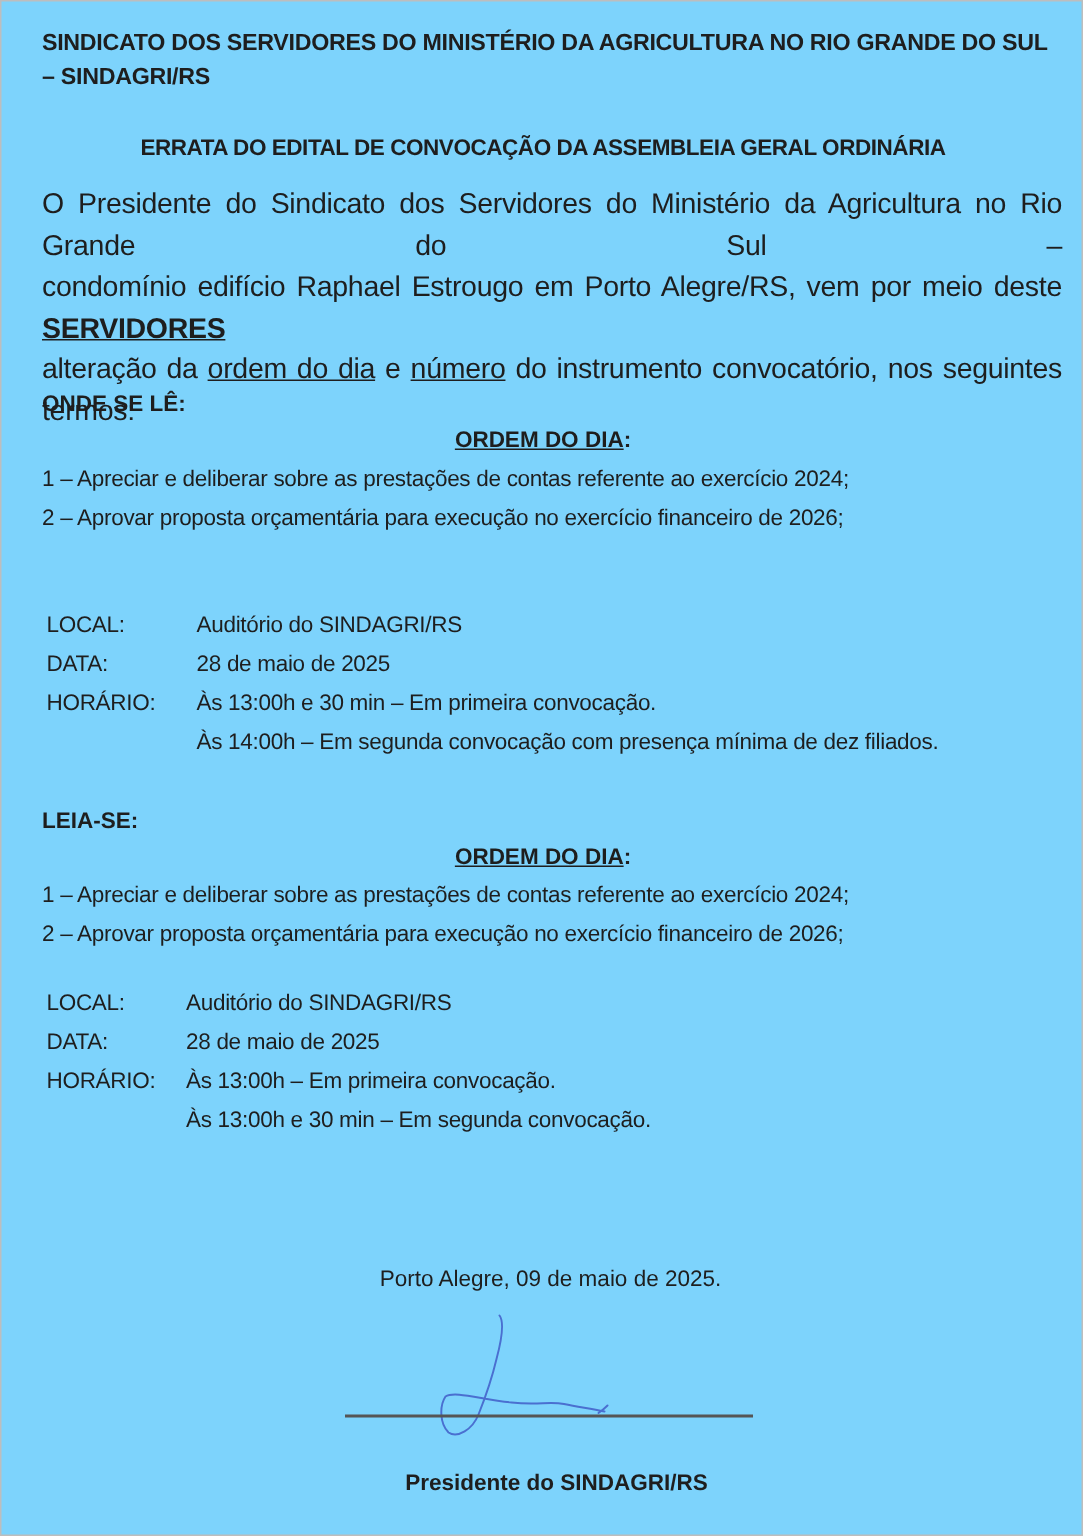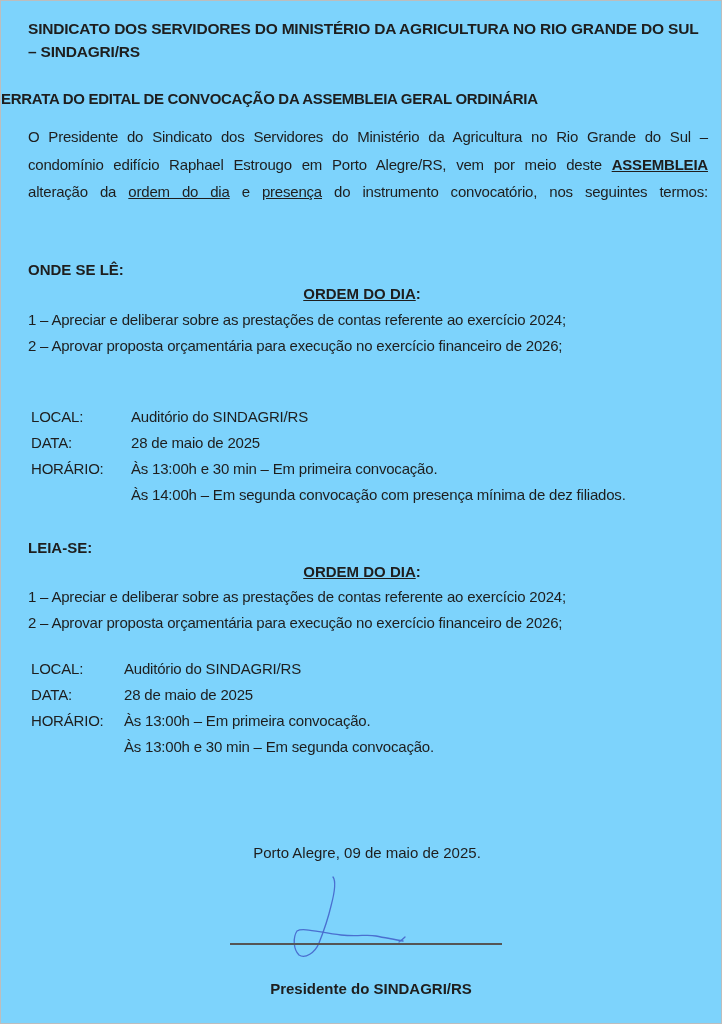--- a/index.html
+++ b/index.html
@@ -11,26 +11,26 @@
     background: #7dd3fc;
     font-family: "Liberation Sans", sans-serif;
     color: #1e1e1e;
   }
   .header-title {
     position: absolute; left: 27px; top: 16px; width: 680px;
     font-size: 15.5px; font-weight: bold; line-height: 23px;
     letter-spacing: -0.2px;
   }
   .errata-title {
-    position: absolute; left: 0; top: 89px; width: 722px; text-align: left;
+    position: absolute; left: 0; top: 89px; width: 722px; text-align: center;
     font-size: 15px; font-weight: bold; letter-spacing: -0.3px;
   }
   .intro {
     position: absolute; left: 27px; top: 122px; width: 680px;
-    font-size: 15px; line-height: 27.5px; text-align: justify;
+    font-size: 19px; line-height: 27.5px; text-align: justify;
     text-align-last: justify; letter-spacing: -0.2px;
   }
   .intro .last { text-align-last: justify; }
   .u { text-decoration: underline; }
   .bu { text-decoration: underline; font-weight: bold; }
   .section-label {
     position: absolute; left: 27px; font-size: 15px; font-weight: bold;
   }
   .ordem-title {
     position: absolute; left: 0; width: 722px; text-align: center;
@@ -64,22 +64,22 @@
 <body>
 
 <div class="page">
 
   <div class="header-title">SINDICATO DOS SERVIDORES DO MINISTÉRIO DA AGRICULTURA NO RIO GRANDE DO SUL – SINDAGRI/RS</div>
 
   <div class="errata-title">ERRATA DO EDITAL DE CONVOCAÇÃO DA ASSEMBLEIA GERAL ORDINÁRIA</div>
 
   <div class="intro">
     <div>O Presidente do Sindicato dos Servidores do Ministério da Agricultura no Rio Grande do Sul –</div>
-    <div><span>condomínio edifício Raphael Estrougo em Porto Alegre/RS, vem por meio deste </span><span class="bu">ASSEMBLEIA</span></div>
-    <div class="last"><span>alteração da </span><span class="u">ordem do dia</span><span> e </span><span class="u">presença</span><span> do instrumento convocatório, nos seguintes termos:</span></div>
+    <div><span>condomínio edifício Raphael Estrougo em Porto Alegre/RS, vem por meio deste </span><span class="bu">SERVIDORES</span></div>
+    <div class="last"><span>alteração da </span><span class="u">ordem do dia</span><span> e </span><span class="u">número</span><span> do instrumento convocatório, nos seguintes termos:</span></div>
   </div>
 
   <div class="section-label" style="top:260px;">ONDE SE LÊ:</div>
   <div class="ordem-title" style="top:284px;"><span class="u">ORDEM DO DIA</span><span>:</span></div>
   <div class="list" style="top:306px;">
     <div>1 – Apreciar e deliberar sobre as prestações de contas referente ao exercício 2024;</div>
     <div>2 – Aprovar proposta orçamentária para execução no exercício financeiro de 2026;</div>
   </div>
   <div class="info" style="top:403px;">
     <div class="row"><span class="lbl">LOCAL:</span><span class="val">Auditório do SINDAGRI/RS</span></div>

